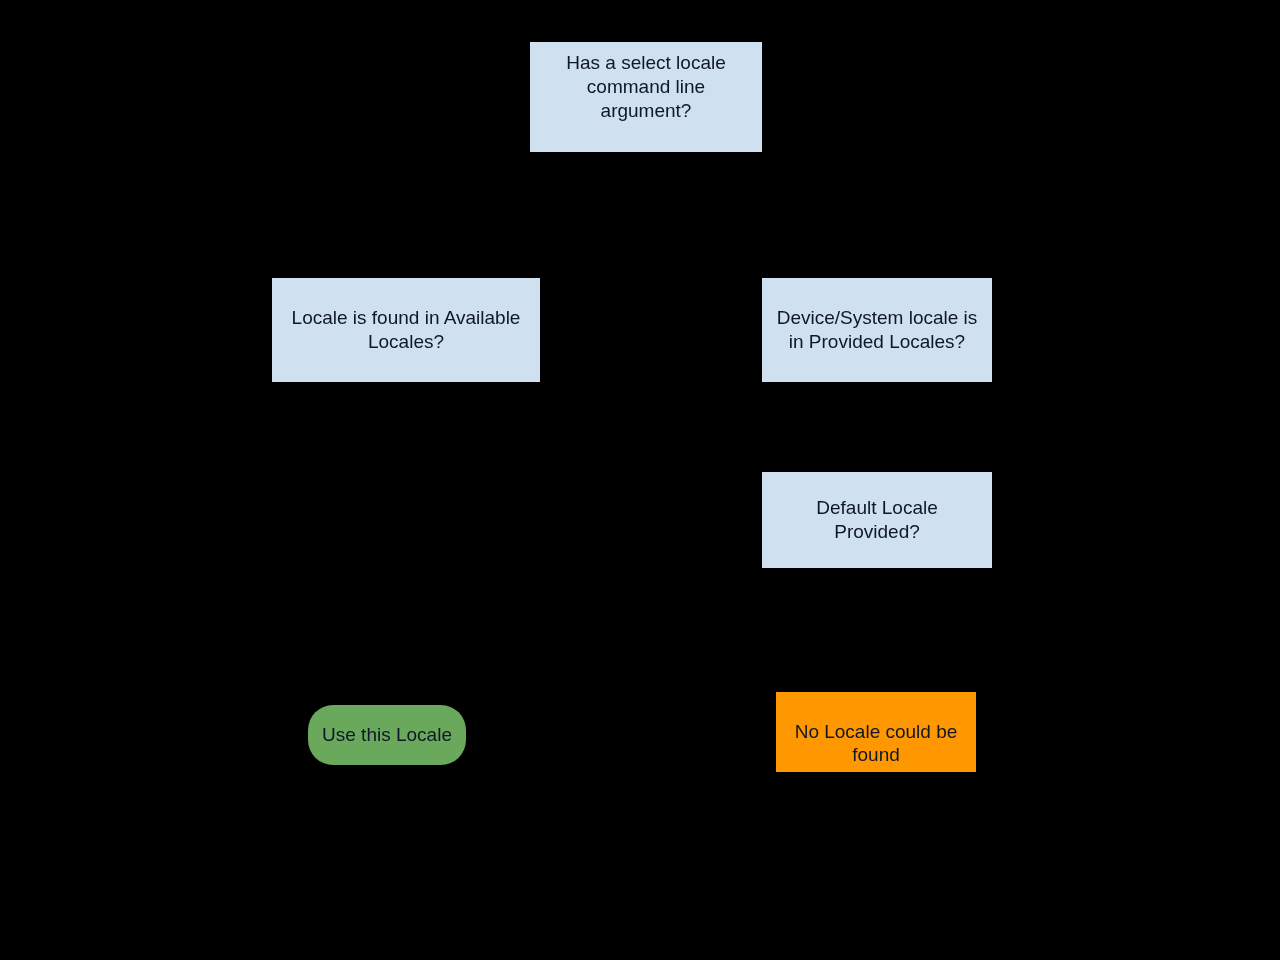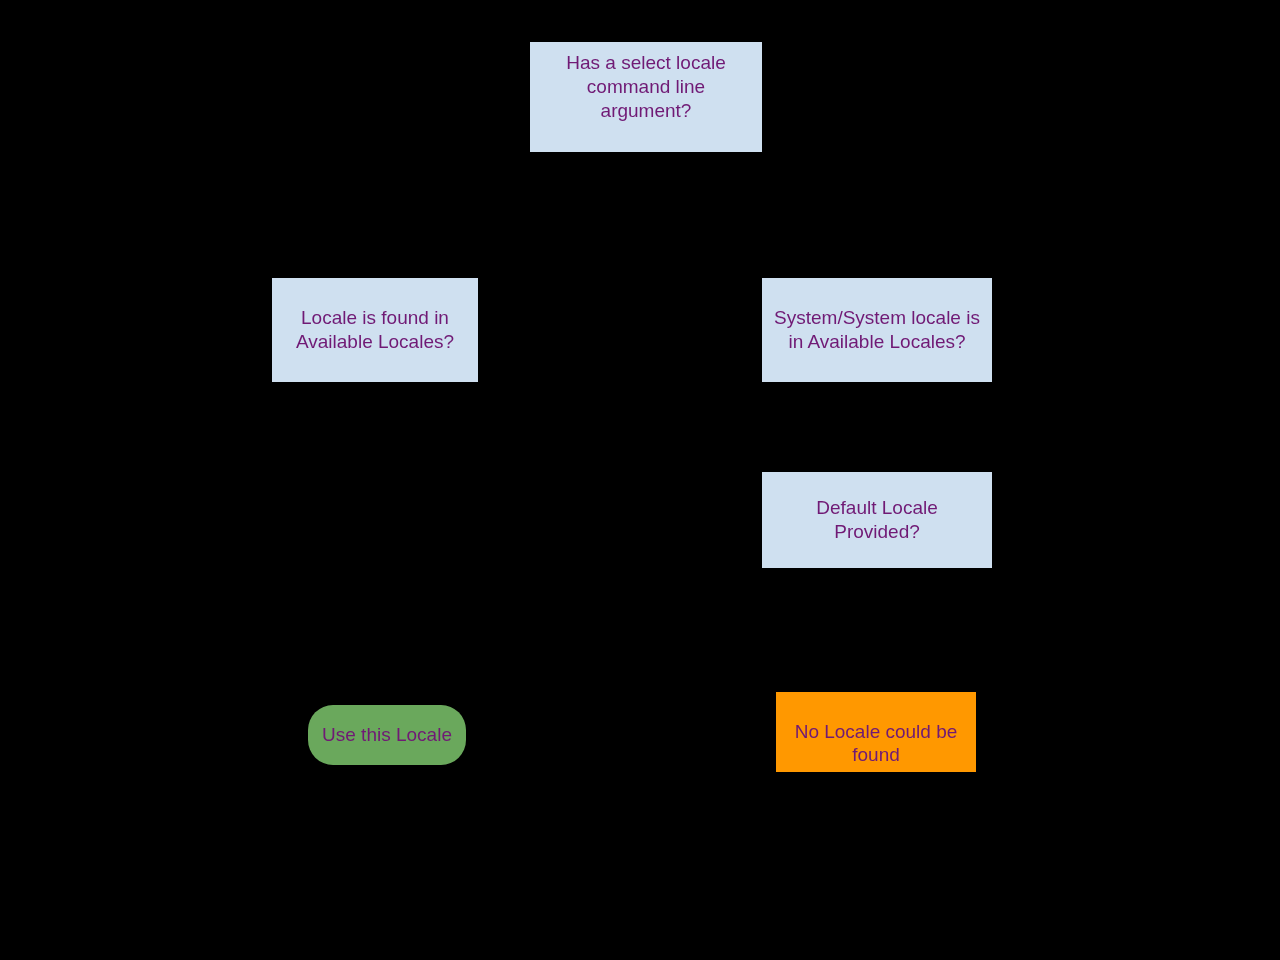--- a/index.html
+++ b/index.html
@@ -33,21 +33,21 @@
   }
 
   
   .node {
     position: absolute;
     box-sizing: border-box;
     display: flex;
     align-items: center;
     justify-content: center;
     text-align: center;
-    color: #701a75;
+    color: #0f172a;
     font-family: "Liberation Sans", sans-serif;
     font-size: 19px;
     line-height: 1.25;
     padding: 4px 8px;
     border: 1px solid rgba(0,0,0,0.0);
   }
 
   .node-label {
     display: block;
     width: 100%;
@@ -57,21 +57,21 @@
   .node.success    { background: #6aa85c; }
   .node.failure    { background: #ff9800; }
 
   
   #node-cli-arg {
     left: 530px;  top: 42px;  width: 232px; height: 110px;
   }
   #node-cli-arg .node-label { transform: translateY(-10px); }
 
   #node-locale-found {
-    left: 272px;  top: 278px; width: 206px; height: 104px;
+    left: 272px;  top: 278px; width: 268px; height: 104px;
   }
 
   #node-device-locale {
     left: 762px;  top: 278px; width: 230px; height: 104px;
   }
 
   #node-default-locale {
     left: 762px;  top: 472px; width: 230px; height: 96px;
   }
 
@@ -126,21 +126,21 @@
 
   <div class="node decision" id="node-cli-arg">
     <span class="node-label">Has a select locale command line argument?</span>
   </div>
 
   <div class="node decision" id="node-locale-found">
     <span class="node-label">Locale is found in Available Locales?</span>
   </div>
 
   <div class="node decision" id="node-device-locale">
-    <span class="node-label">System/System locale is in Available Locales?</span>
+    <span class="node-label">Device/System locale is in Provided Locales?</span>
   </div>
 
   <div class="node decision" id="node-default-locale">
     <span class="node-label">Default Locale Provided?</span>
   </div>
 
   <div class="node success" id="node-use-locale">
     <span class="node-label">Use this Locale</span>
   </div>
 

